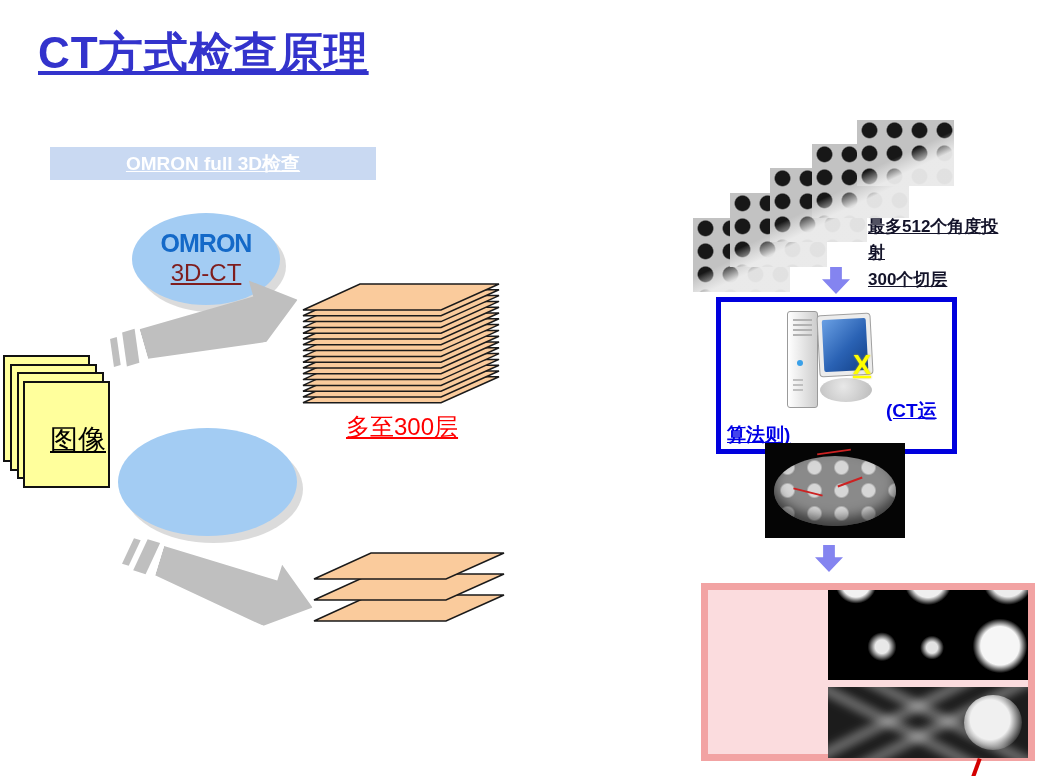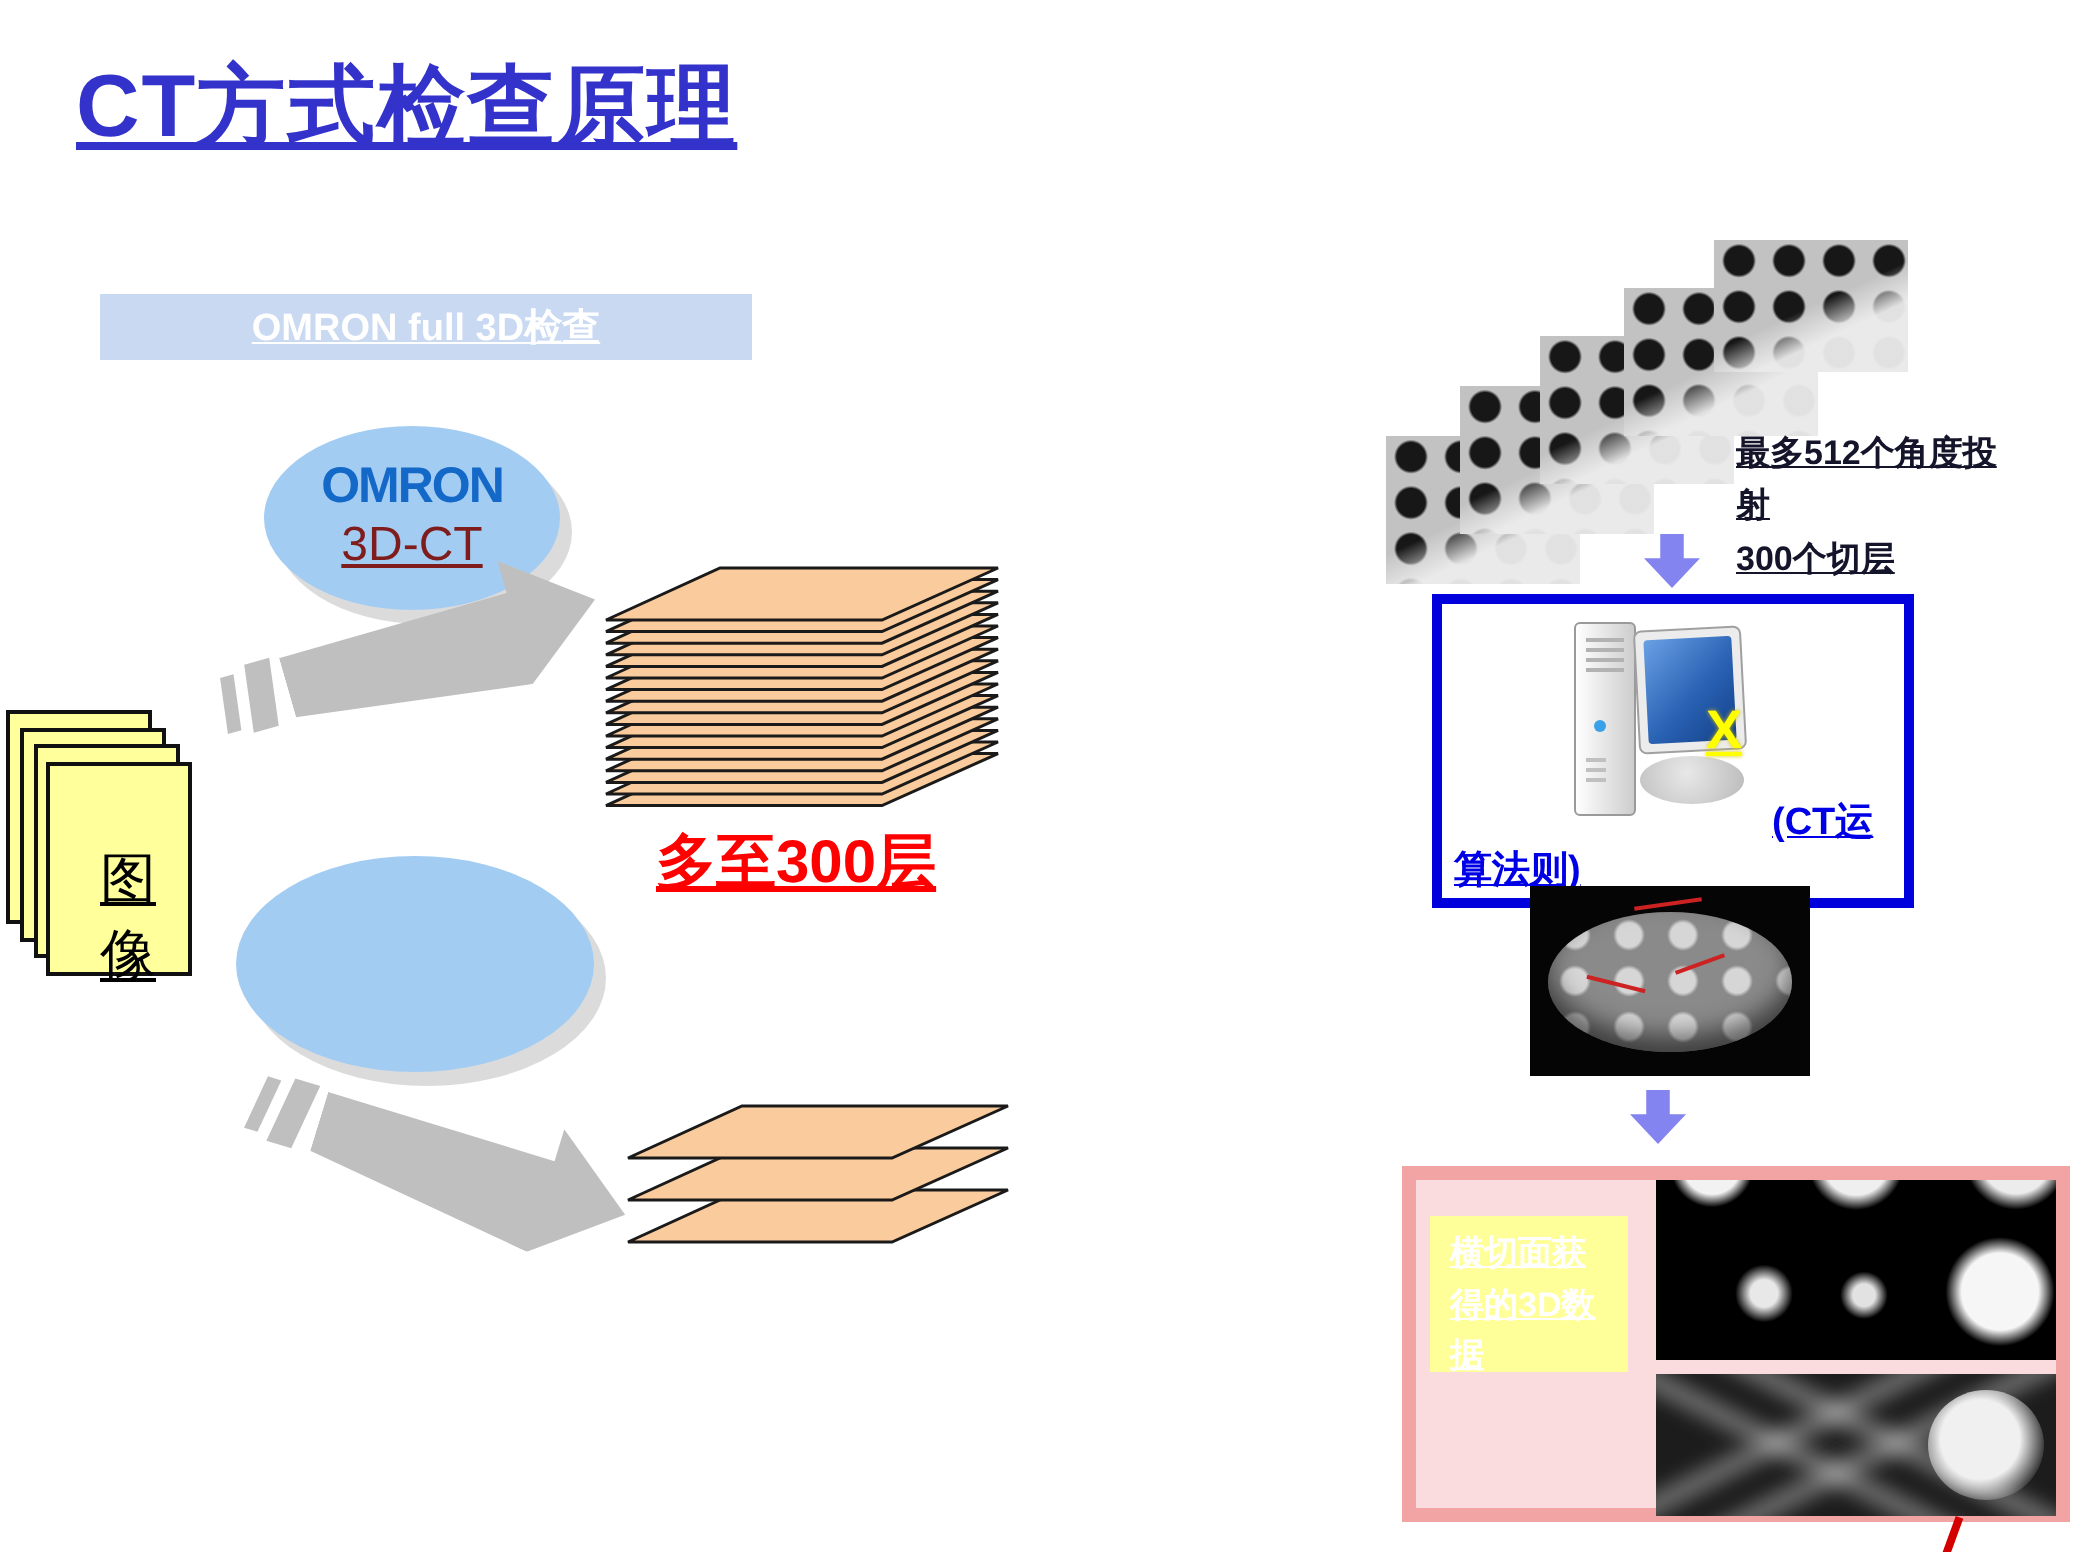--- a/index.html
+++ b/index.html
@@ -21,28 +21,28 @@
   .ellipse { border-radius:50%; background:var(--ellipse-blue,#A3CCF3);
              box-shadow:6px 7px 0 rgba(190,190,190,.55); }
   .omron-ellipse { left:132px; top:213px; width:148px; height:92px;
                    display:flex; flex-direction:column; align-items:center; justify-content:center; }
   .omron-logo { color:var(--omron-blue,#1469C8); font-size:25px; font-weight:bold;
                 letter-spacing:-1px; line-height:1; }
   .omron-mode { color:#7f1d1d; font-size:24px; text-decoration:underline; margin-top:3px; }
   .tomo-ellipse { left:118px; top:428px; width:179px; height:108px; }
 
   
-  .card { width:73px; height:107px; background:var(--card-yellow,#FFFF9C); border:2px solid #111; }
+  .card { width:87px; height:107px; background:var(--card-yellow,#FFFF9C); border:2px solid #111; }
   .card-label { left:25px; top:38px; font-size:28px; color:#000; text-decoration:underline; }
 
   
   .tomo-label { left:104px; top:463px; font-size:25px; color:#000; text-decoration:underline;
                 z-index:6; white-space:nowrap; }
-  .max-layers { left:328px; top:411px; font-size:30px; color:var(--layers-red,#FF0000);
-                text-decoration:underline; white-space:nowrap;font-weight:bold; }
+  .max-layers { left:346px; top:411px; font-size:24px; color:var(--layers-red,#FF0000);
+                text-decoration:underline; white-space:nowrap; }
 
   
   .sarrow { width:195px; height:70px; z-index:1; }
   .sarrow .st1,.sarrow .st2,.sarrow .abody { position:absolute; background:var(--arrow-gray,#BFBFBF); }
   .sarrow .st1 { left:0; top:21px; width:7px;  height:28px; transform:skewX(-8deg); }
   .sarrow .st2 { left:13px; top:18px; width:13px; height:34px; transform:skewX(-8deg); }
   .sarrow .abody { left:33px; top:3px; width:160px; height:64px;
       clip-path:polygon(0 26%, 74% 26%, 74% 0, 100% 50%, 74% 100%, 0 74%); }
   .sarrow-up   { left:112px; top:318px; transform:rotate(-16deg); transform-origin:0 50%; }
   .sarrow-down { left:128px; top:516px; transform:rotate(17deg);  transform-origin:0 50%; }
@@ -221,21 +221,20 @@
   <div class="abs ctvol">
     <div class="disc"></div>
     <div class="redmark" style="left:52px; top:8px;  width:34px; transform:rotate(-8deg);"></div>
     <div class="redmark" style="left:28px; top:48px; width:30px; transform:rotate(14deg);"></div>
     <div class="redmark" style="left:72px; top:38px; width:26px; transform:rotate(-20deg);"></div>
   </div>
 
   <div class="abs dnarrow" style="left:815px; top:545px;"></div>
 
   <div class="abs panel">
-    <div class="ylabel ylabel1">横切面获得的3D数据</div>
     <div class="slice slice1"></div>
     <div class="slice slice2">
       <div class="band" style="left:-45%; top:30px; transform:rotate(27deg);"></div>
       <div class="band" style="left:-45%; top:30px; transform:rotate(-27deg);"></div>
       <div class="band" style="left:-15%; top:30px; transform:rotate(27deg);"></div>
       <div class="band" style="left:-15%; top:30px; transform:rotate(-27deg);"></div>
       <div class="blob"></div>
     </div>
   </div>
 

